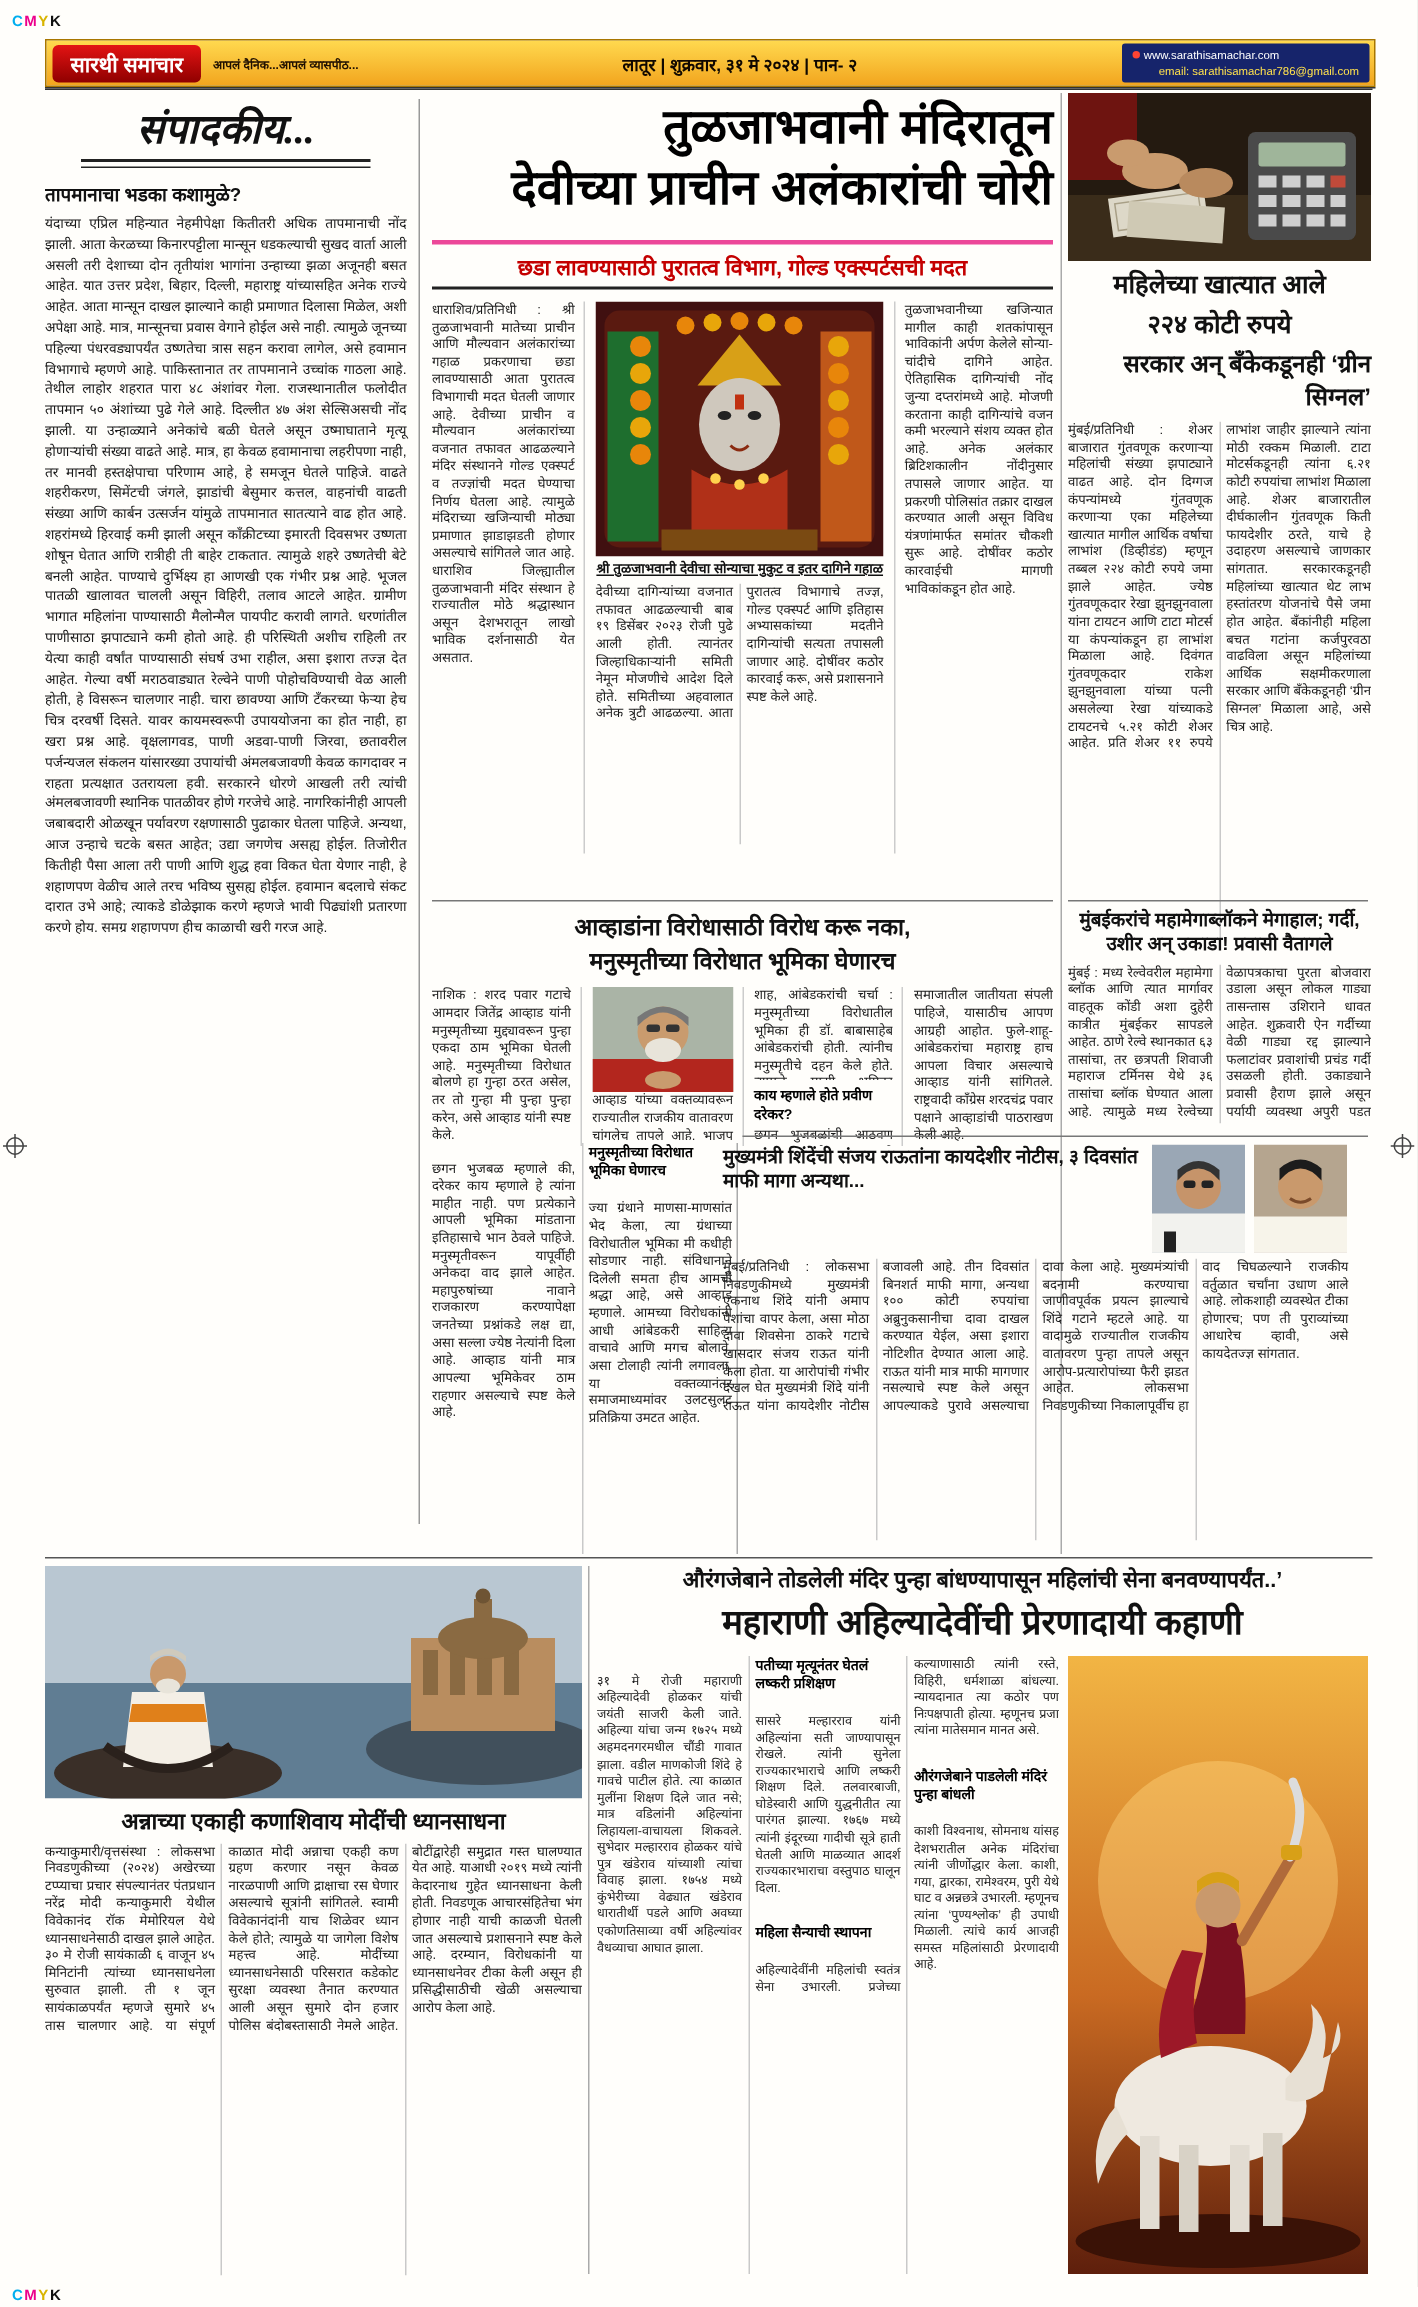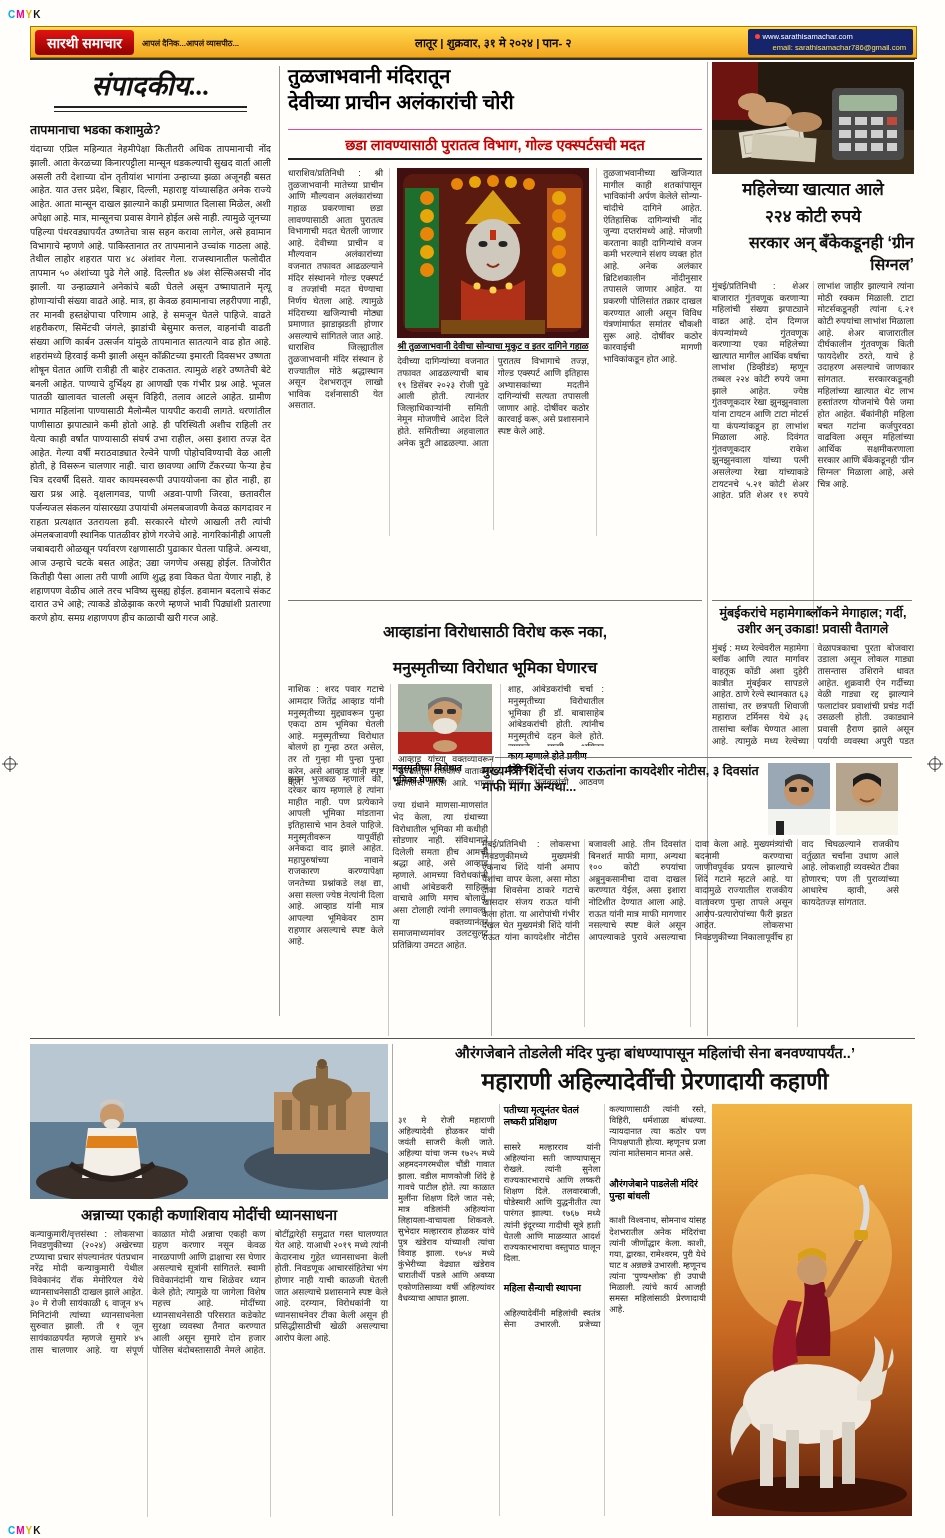--- a/index.html
+++ b/index.html
@@ -22,22 +22,22 @@
   .header-contact .em{color:#ffe14d;margin-left:18px;}
   .dot{display:inline-block;width:5px;height:5px;border-radius:50%;background:#ff4433;margin-right:3px;}
   .cmyk span{font-weight:bold;font-size:10px;letter-spacing:1px;}
   .cmyk .c{color:#00aeef}.cmyk .m{color:#ec008c}.cmyk .y{color:#d8b400}.cmyk .k{color:#111}
   
   .ed-title{font-family:"Liberation Serif","DejaVu Serif",serif;font-style:italic;font-weight:bold;font-size:27px;text-align:center;margin:0;}
   .ed-rule{border-top:2px solid #222;border-bottom:1px solid #222;height:3px;margin:3px 24px 9px;}
   .ed-heading{font-weight:bold;font-size:12.5px;margin:2px 0 5px;}
   .ed-body{font-size:9.2px;line-height:1.5;text-align:justify;white-space:pre-line;color:#181818;}
   
-  .lead-h{font-weight:bold;font-size:20px;line-height:1.28;text-align:left;margin:0;color:#000;}
-  .lead-sub{color:#c40000;font-weight:bold;font-size:14.5px;text-align:center;border-top:1px solid #ec4899;border-bottom:2px solid #222;padding:4px 0;margin:14px 0 8px;}
+  .lead-h{font-weight:bold;font-size:32px;line-height:1.28;text-align:right;margin:0;color:#000;}
+  .lead-sub{color:#c40000;font-weight:bold;font-size:14.5px;text-align:center;border-top:3px solid #ec4899;border-bottom:2px solid #222;padding:4px 0;margin:14px 0 8px;}
   .lead-row{display:flex;gap:7px;}
   .caption{font-weight:bold;font-size:9px;text-align:center;margin:3px 0 4px;line-height:1.25;text-decoration:underline;}
   
   .money-h{font-weight:bold;font-size:17px;line-height:1.3;text-align:center;margin:5px 0 0;}
   .money-sub{font-weight:bold;font-size:16px;text-align:right;margin:3px 0 6px;}
   .sec-h{font-weight:bold;font-size:15.5px;line-height:1.3;text-align:center;margin:0 0 6px;}
   .sec-h-sm{font-weight:bold;font-size:12.6px;line-height:1.3;text-align:left;margin:0 0 5px;}
   .av-col{width:96px;border-right:1px solid #ccc;padding-right:6px;}
   .av-col:last-child{border-right:none;padding-right:0;}
   .photo{display:block;}
@@ -151,21 +151,21 @@
     </svg>
     <h2 class="money-h">महिलेच्या खात्यात आले</h2>
     <h2 class="money-h">२२४ कोटी रुपये</h2>
     <div class="money-sub">सरकार अन् बँकेकडूनही ‘ग्रीन सिग्नल’</div>
     <div class="bt c2" style="height:352px;">मुंबई/प्रतिनिधी : शेअर बाजारात गुंतवणूक करणाऱ्या महिलांची संख्या झपाट्याने वाढत आहे. दोन दिग्गज कंपन्यांमध्ये गुंतवणूक करणाऱ्या एका महिलेच्या खात्यात मागील आर्थिक वर्षाचा लाभांश (डिव्हीडंड) म्हणून तब्बल २२४ कोटी रुपये जमा झाले आहेत. ज्येष्ठ गुंतवणूकदार रेखा झुनझुनवाला यांना टायटन आणि टाटा मोटर्स या कंपन्यांकडून हा लाभांश मिळाला आहे. दिवंगत गुंतवणूकदार राकेश झुनझुनवाला यांच्या पत्नी असलेल्या रेखा यांच्याकडे टायटनचे ५.२१ कोटी शेअर आहेत. प्रति शेअर ११ रुपये लाभांश जाहीर झाल्याने त्यांना मोठी रक्कम मिळाली. टाटा मोटर्सकडूनही त्यांना ६.२१ कोटी रुपयांचा लाभांश मिळाला आहे. शेअर बाजारातील दीर्घकालीन गुंतवणूक किती फायदेशीर ठरते, याचे हे उदाहरण असल्याचे जाणकार सांगतात. सरकारकडूनही महिलांच्या खात्यात थेट लाभ हस्तांतरण योजनांचे पैसे जमा होत आहेत. बँकांनीही महिला बचत गटांना कर्जपुरवठा वाढविला असून महिलांच्या आर्थिक सक्षमीकरणाला सरकार आणि बँकेकडूनही ‘ग्रीन सिग्नल’ मिळाला आहे, असे चित्र आहे.</div>
   </div>
 
   <div class="abs hline" style="left:288px;top:600px;width:414px;"></div>
 
   <div class="abs" style="left:288px;top:606px;width:414px;">
-    <h3 class="sec-h" style="margin:16px;text-align:center;">आव्हाडांना विरोधासाठी विरोध करू नका,</h3>
+    <h3 class="sec-h" style="margin:3px;text-align:center;">आव्हाडांना विरोधासाठी विरोध करू नका,</h3>
     <h3 class="sec-h">मनुस्मृतीच्या विरोधात भूमिका घेणारच</h3>
     <div style="display:flex;gap:7px;height:106px;overflow:hidden;">
       <div class="bt av-col">नाशिक : शरद पवार गटाचे आमदार जितेंद्र आव्हाड यांनी मनुस्मृतीच्या मुद्द्यावरून पुन्हा एकदा ठाम भूमिका घेतली आहे. मनुस्मृतीच्या विरोधात बोलणे हा गुन्हा ठरत असेल, तर तो गुन्हा मी पुन्हा पुन्हा करेन, असे आव्हाड यांनी स्पष्ट केले.</div>
       <div class="av-col">
         <svg class="photo" width="94" height="70" viewBox="0 0 94 70">
           <rect width="94" height="70" fill="#aab4a6"></rect>
           <rect y="48" width="94" height="22" fill="#b3261e"></rect>
           <circle cx="47" cy="30" r="17" fill="#c99b6e"></circle>
           <path d="M30,26 Q47,8 64,26 L64,20 Q47,6 30,20 Z" fill="#777"></path>
           <ellipse cx="47" cy="42" rx="12" ry="8" fill="#e8e4da"></ellipse>
@@ -173,20 +173,21 @@
             <rect x="49" y="25" width="9" height="5" rx="2" fill="#333"></rect>
           <ellipse cx="47" cy="62" rx="12" ry="6" fill="#c99b6e"></ellipse>
         </svg>
         <div class="bt" style="height:32px;">आव्हाड यांच्या वक्तव्यावरून राज्यातील राजकीय वातावरण चांगलेच तापले आहे. भाजप नेते प्रवीण दरेकर यांच्या टीकेला उत्तर देताना ते बोलत होते.</div>
       </div>
       <div class="av-col">
         <div class="bt" style="height:62px;">शाह, आंबेडकरांची चर्चा : मनुस्मृतीच्या विरोधातील भूमिका ही डॉ. बाबासाहेब आंबेडकरांची होती. त्यांनीच मनुस्मृतीचे दहन केले होते. त्यामुळे माझी भूमिका आंबेडकरी विचारांची आहे, असे आव्हाड म्हणाले.</div>
         <div class="sub-h">काय म्हणाले होते प्रवीण दरेकर?</div>
         <div class="bt" style="height:28px;">छगन भुजबळांची आठवण काढत दरेकर यांनी आव्हाडांच्या वक्तव्यावर आक्षेप घेतला होता. समाजात तेढ निर्माण करणारी वक्तव्ये करू नयेत, असे ते म्हणाले होते.</div>
       </div>
+      <div class="bt av-col">समाजातील जातीयता संपली पाहिजे, यासाठीच आपण आग्रही आहोत. फुले-शाहू-आंबेडकरांचा महाराष्ट्र हाच आपला विचार असल्याचे आव्हाड यांनी सांगितले. राष्ट्रवादी काँग्रेस शरदचंद्र पवार पक्षाने आव्हाडांची पाठराखण केली आहे.</div>
     </div>
   </div>
 
   <div class="abs" style="left:288px;top:762px;width:200px;height:274px;overflow:hidden;">
     <div class="bt c2" style="height:274px;">
       <div class="para">छगन भुजबळ म्हणाले की, दरेकर काय म्हणाले हे त्यांना माहीत नाही. पण प्रत्येकाने आपली भूमिका मांडताना इतिहासाचे भान ठेवले पाहिजे. मनुस्मृतीवरून यापूर्वीही अनेकदा वाद झाले आहेत. महापुरुषांच्या नावाने राजकारण करण्यापेक्षा जनतेच्या प्रश्नांकडे लक्ष द्या, असा सल्ला ज्येष्ठ नेत्यांनी दिला आहे. आव्हाड यांनी मात्र आपल्या भूमिकेवर ठाम राहणार असल्याचे स्पष्ट केले आहे.</div>
       <div class="sub-h">मनुस्मृतीच्या विरोधात भूमिका घेणारच</div>
       <div class="para">ज्या ग्रंथाने माणसा-माणसांत भेद केला, त्या ग्रंथाच्या विरोधातील भूमिका मी कधीही सोडणार नाही. संविधानाने दिलेली समता हीच आमची श्रद्धा आहे, असे आव्हाड म्हणाले. आमच्या विरोधकांनी आधी आंबेडकरी साहित्य वाचावे आणि मगच बोलावे, असा टोलाही त्यांनी लगावला. या वक्तव्यानंतर समाजमाध्यमांवर उलटसुलट प्रतिक्रिया उमटत आहेत.</div>
     </div>
   </div>

